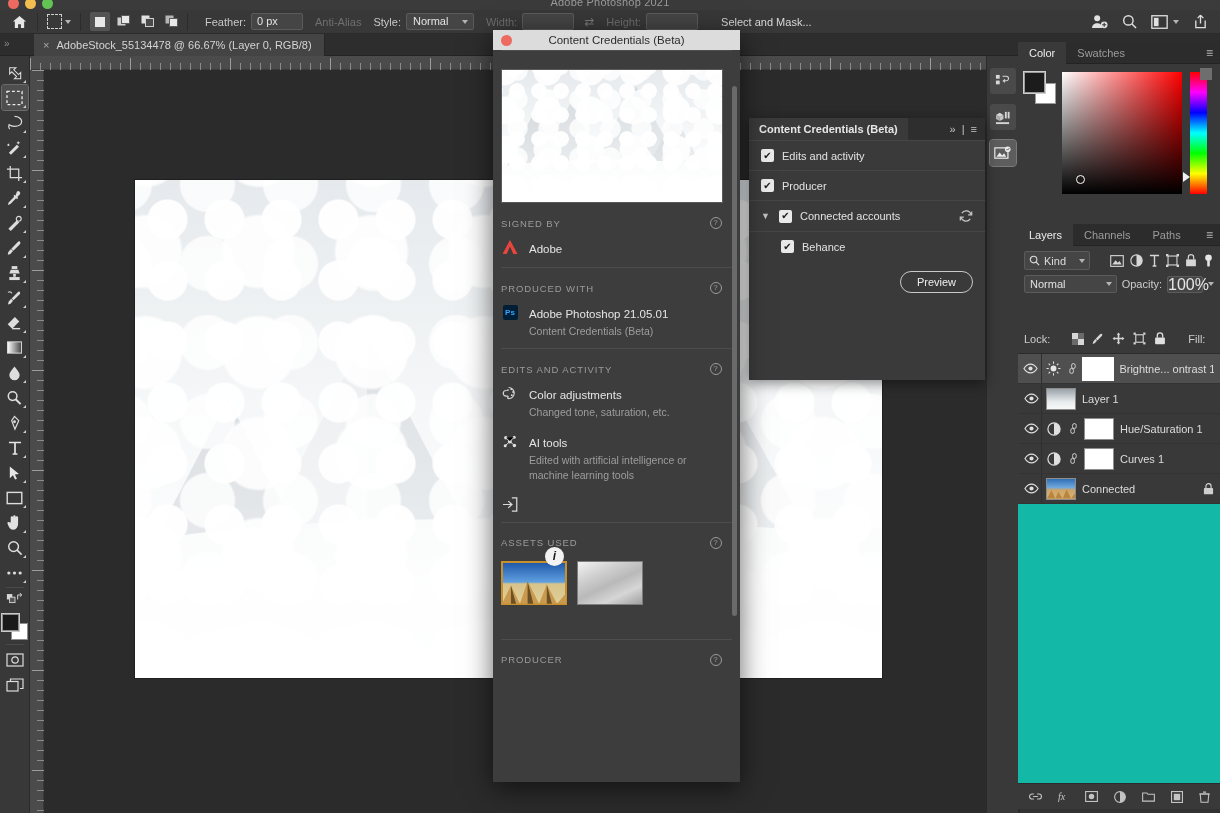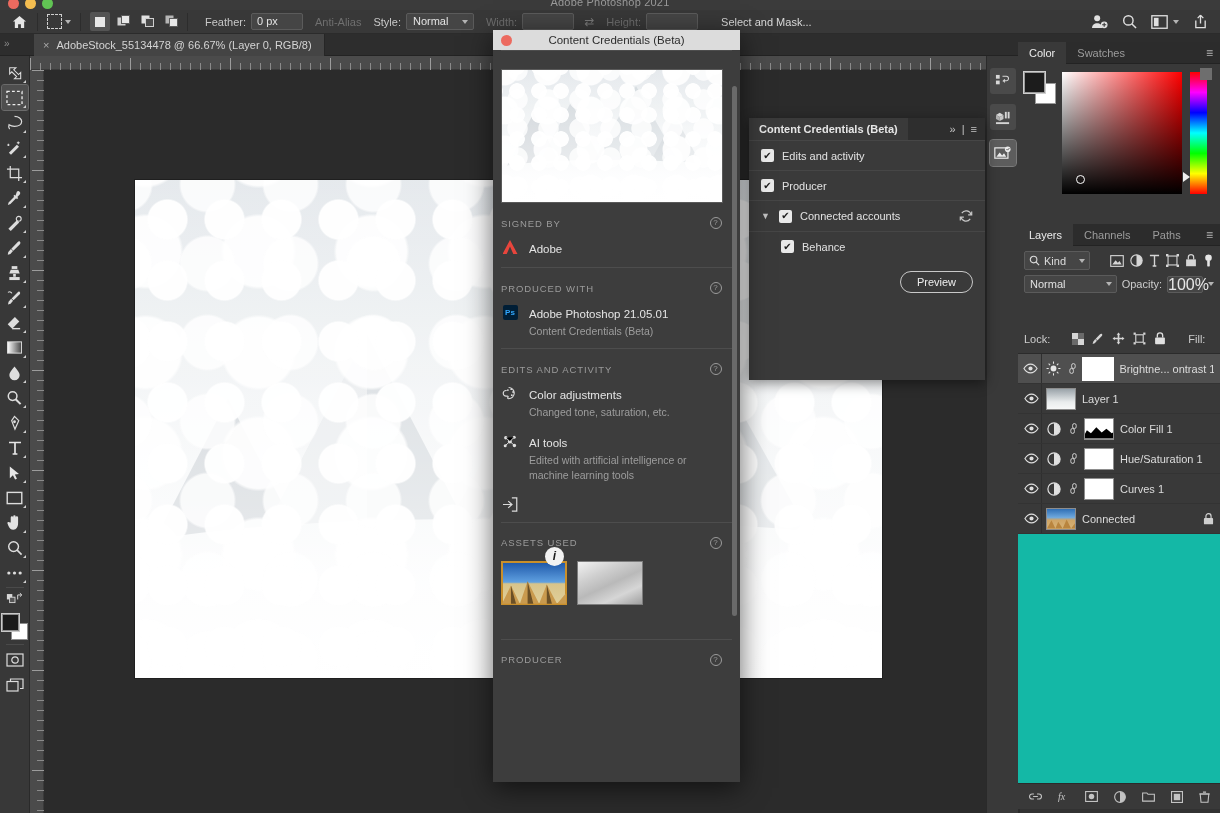--- a/index.html
+++ b/index.html
@@ -1027,43 +1027,20 @@
             <svg width="15" height="11" viewBox="0 0 16 11">
                 <path d="M8 .8C3.8.8 1 5.5 1 5.5S3.8 10.2 8 10.2 15 5.5 15 5.5 12.2.8 8 .8z" fill="none" stroke="#e0e0e0" stroke-width="1.2"></path>
                 <circle cx="8" cy="5.5" r="2.2" fill="#e0e0e0"></circle>
               </svg>
           </span>
           <span class="lsep"></span>
           <span class="thumb layer1"></span>
           <span class="lname">Layer 1</span>
         </div>
 
-        <div class="layerrow">
-          <span class="eye">
-            <svg width="15" height="11" viewBox="0 0 16 11">
-                <path d="M8 .8C3.8.8 1 5.5 1 5.5S3.8 10.2 8 10.2 15 5.5 15 5.5 12.2.8 8 .8z" fill="none" stroke="#e0e0e0" stroke-width="1.2"></path>
-                <circle cx="8" cy="5.5" r="2.2" fill="#e0e0e0"></circle>
-              </svg>
-          </span>
-          <span class="lsep"></span>
-          <span class="adjicon">
-            <svg width="14" height="14" viewBox="0 0 14 14">
-                <circle cx="7" cy="7" r="6.1" fill="none" stroke="#e0e0e0" stroke-width="1.2"></circle>
-                <path d="M7 .9a6.1 6.1 0 010 12.2z" fill="#e0e0e0"></path>
-              </svg>
-          </span>
-          <span class="linkicon">
-            <svg width="9" height="13" viewBox="0 0 10 14">
-                <path d="M4 3.5a2 2 0 114 0v1.6a2 2 0 11-4 0z" fill="none" stroke="#d0d0d0" stroke-width="1.1"></path>
-                <path d="M2 8.9a2 2 0 114 0v1.6a2 2 0 11-4 0z" fill="none" stroke="#d0d0d0" stroke-width="1.1"></path>
-              </svg>
-          </span>
-          <span class="thumb colorfill"></span>
-          <span class="lname">Color Fill 1</span>
-        </div>
 
         <div class="layerrow">
           <span class="eye">
             <svg width="15" height="11" viewBox="0 0 16 11">
                 <path d="M8 .8C3.8.8 1 5.5 1 5.5S3.8 10.2 8 10.2 15 5.5 15 5.5 12.2.8 8 .8z" fill="none" stroke="#e0e0e0" stroke-width="1.2"></path>
                 <circle cx="8" cy="5.5" r="2.2" fill="#e0e0e0"></circle>
               </svg>
           </span>
           <span class="lsep"></span>
           <span class="adjicon">

